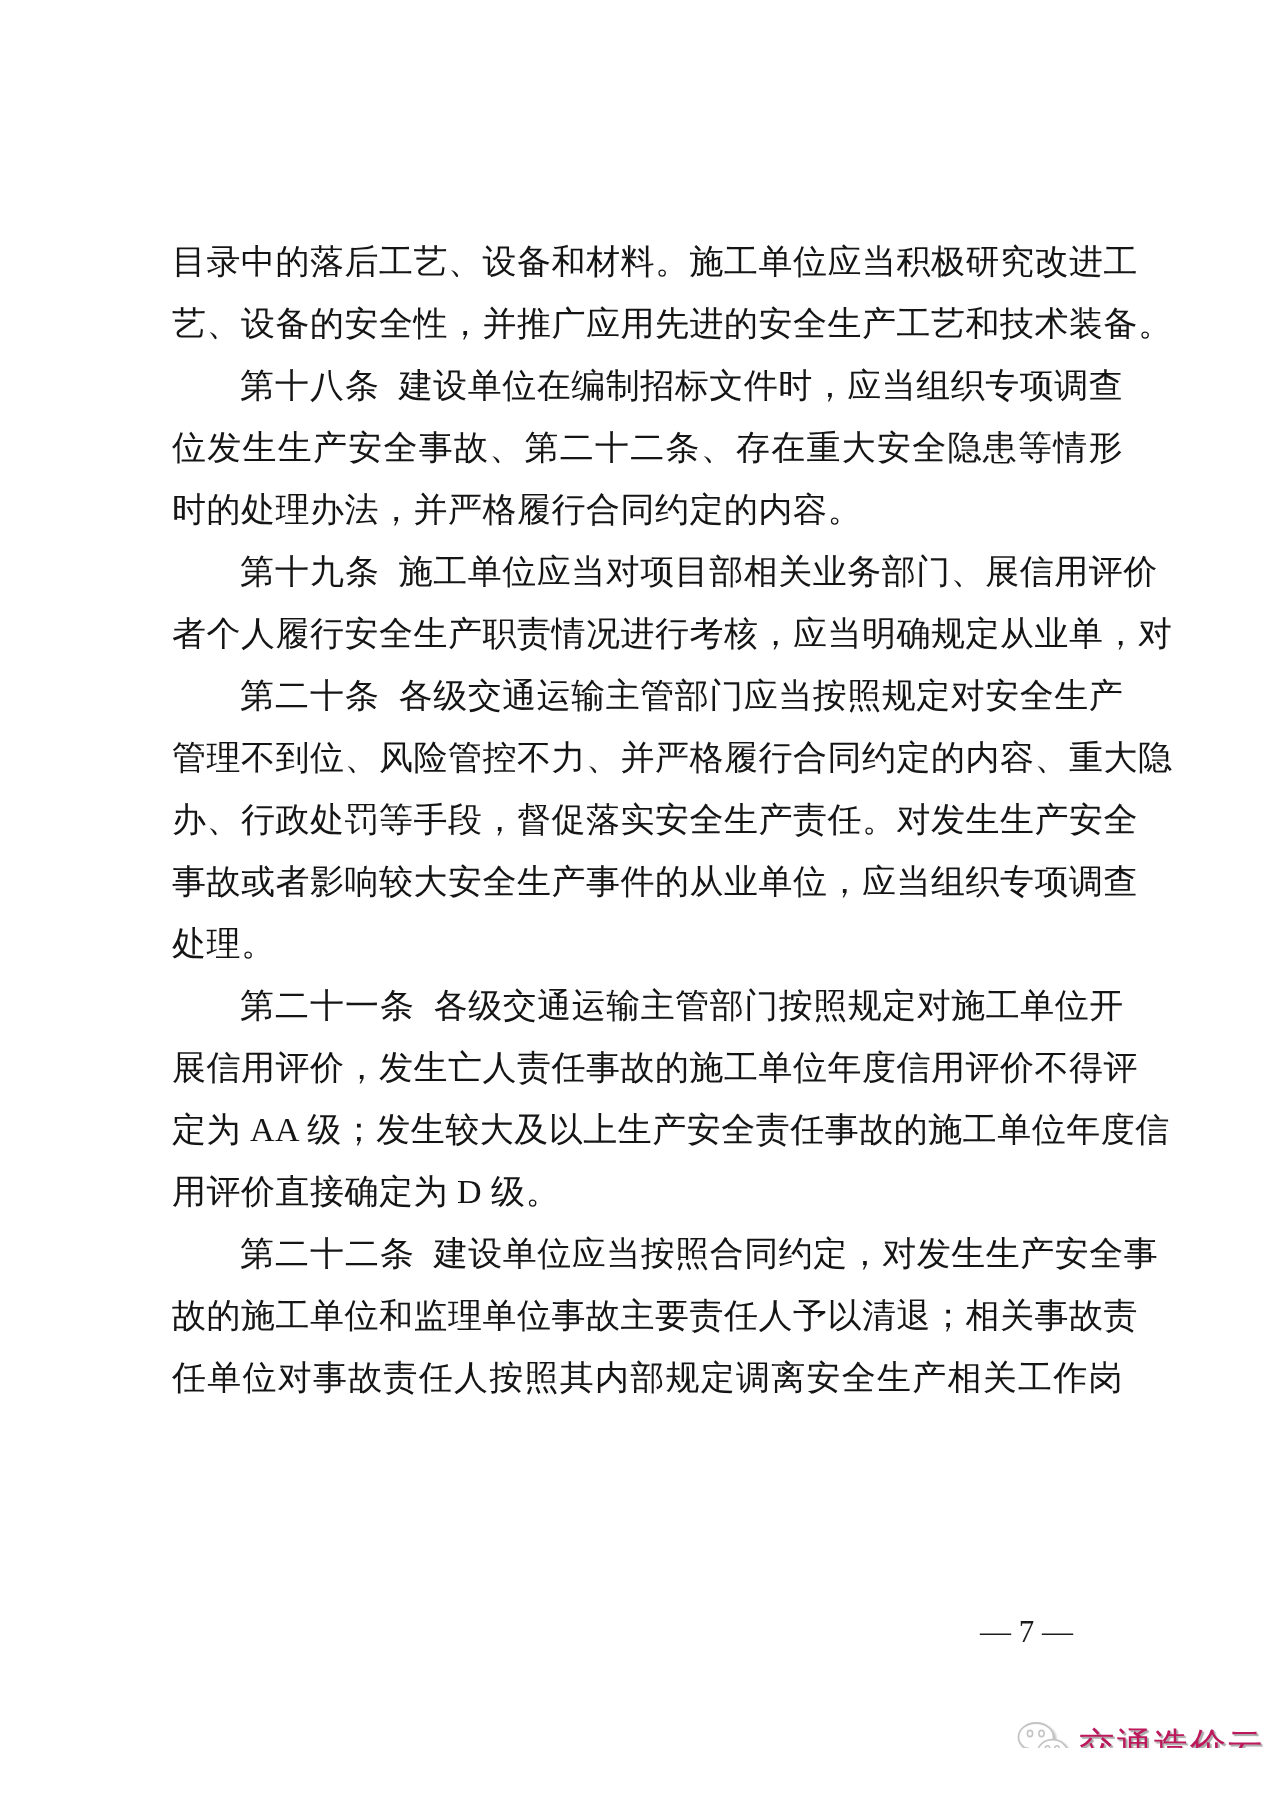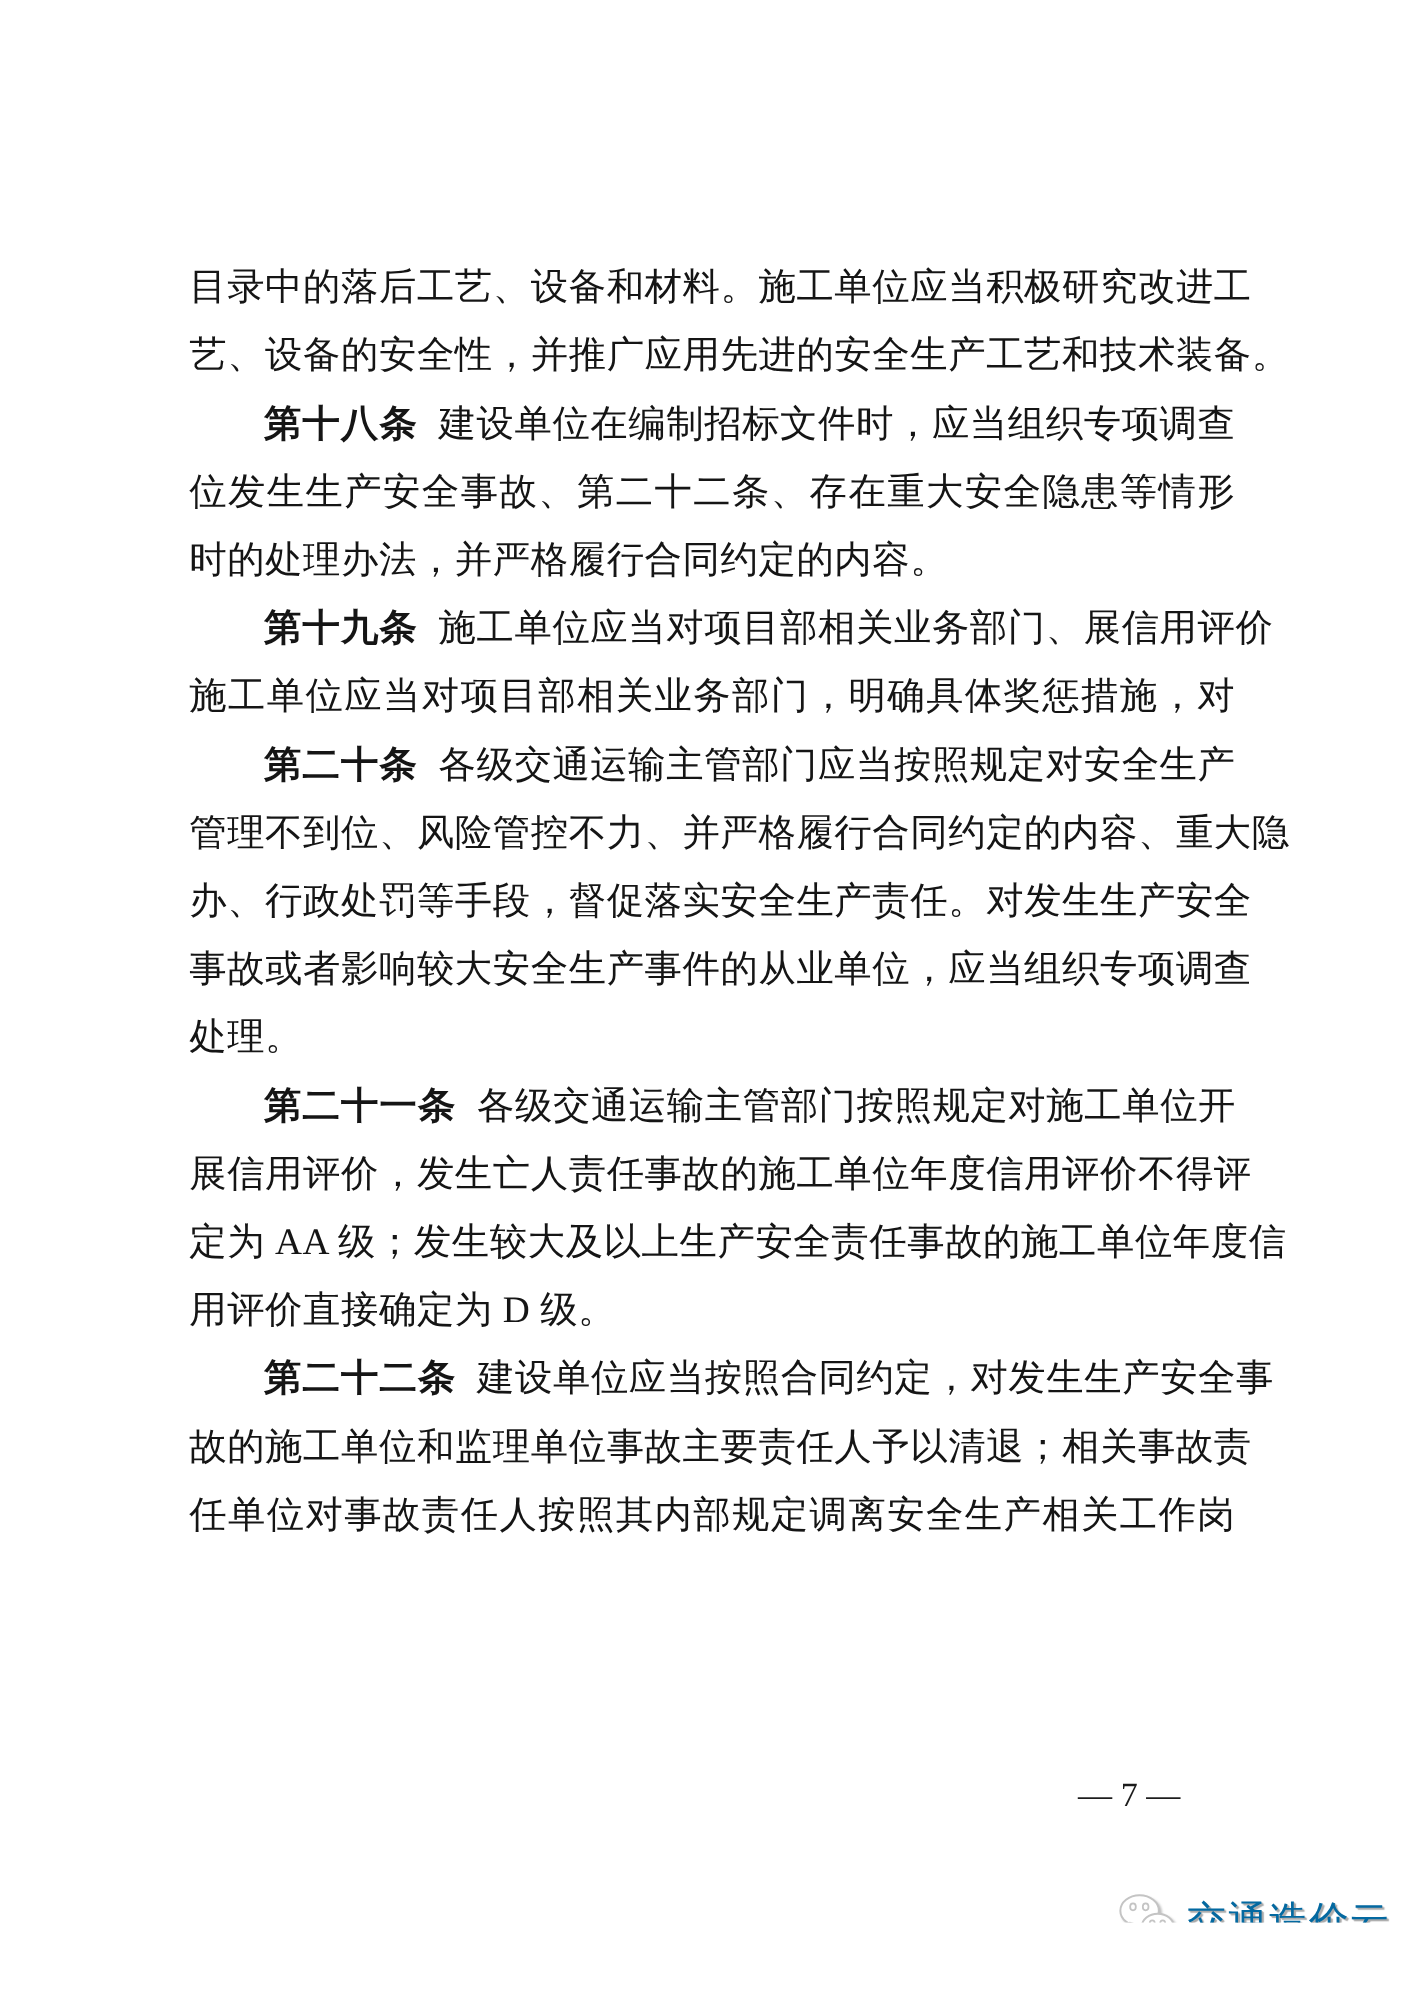--- a/index.html
+++ b/index.html
@@ -26,21 +26,21 @@
     text-align-last: justify;
     letter-spacing: 0.5px;
   }
   .doc-line.fill-no {
     text-align-last: left;
   }
   .doc-line.indent {
     padding-left: 68px;
   }
   .article-no {
-    font-weight: 700;
+    font-weight: 400;
     margin-right: 0.55em;
     letter-spacing: 1px;
   }
   .page-number {
     position: absolute;
     left: 980px;
     top: 1612px;
     width: 120px;
     font-size: 31px;
     line-height: 40px;
@@ -57,39 +57,39 @@
     gap: 7px;
   }
   .watermark .wm-icon {
     width: 58px;
     height: 52px;
     filter: drop-shadow(2px 2px 1px #bdbdbd);
   }
   .watermark .wm-text {
     font-size: 36px;
     line-height: 52px;
-    color: #0369a1;
+    color: #be185d;
     text-shadow: 2px 2px 1px #a9a9a9, 1px 1px 0 #c2c2c2;
     white-space: nowrap;
     letter-spacing: 1px;
   }
 </style>
 </head>
 <body>
 
 <div class="page">
 
   <div class="text-block" id="text-block">
       <div class="doc-line"><span>目录中的落后工艺、设备和材料。施工单位应当积极研究改进工</span></div>
       <div class="doc-line"><span>艺、设备的安全性，并推广应用先进的安全生产工艺和技术装备。</span></div>
       <div class="doc-line indent"><span class="article-no">第十八条</span><span>建设单位在编制招标文件时，应当组织专项调查</span></div>
       <div class="doc-line"><span>位发生生产安全事故、第二十二条、存在重大安全隐患等情形</span></div>
       <div class="doc-line fill-no"><span>时的处理办法，并严格履行合同约定的内容。</span></div>
       <div class="doc-line indent"><span class="article-no">第十九条</span><span>施工单位应当对项目部相关业务部门、展信用评价</span></div>
-      <div class="doc-line"><span>施工单位应当对项目部相关业务部门，明确具体奖惩措施，对</span></div>
+      <div class="doc-line"><span>者个人履行安全生产职责情况进行考核，应当明确规定从业单，对</span></div>
       <div class="doc-line indent"><span class="article-no">第二十条</span><span>各级交通运输主管部门应当按照规定对安全生产</span></div>
       <div class="doc-line"><span>管理不到位、风险管控不力、并严格履行合同约定的内容、重大隐</span></div>
       <div class="doc-line"><span>办、行政处罚等手段，督促落实安全生产责任。对发生生产安全</span></div>
       <div class="doc-line"><span>事故或者影响较大安全生产事件的从业单位，应当组织专项调查</span></div>
       <div class="doc-line fill-no"><span>处理。</span></div>
       <div class="doc-line indent"><span class="article-no">第二十一条</span><span>各级交通运输主管部门按照规定对施工单位开</span></div>
       <div class="doc-line"><span>展信用评价，发生亡人责任事故的施工单位年度信用评价不得评</span></div>
       <div class="doc-line"><span>定为 AA 级；发生较大及以上生产安全责任事故的施工单位年度信</span></div>
       <div class="doc-line fill-no"><span>用评价直接确定为 D 级。</span></div>
       <div class="doc-line indent"><span class="article-no">第二十二条</span><span>建设单位应当按照合同约定，对发生生产安全事</span></div>

